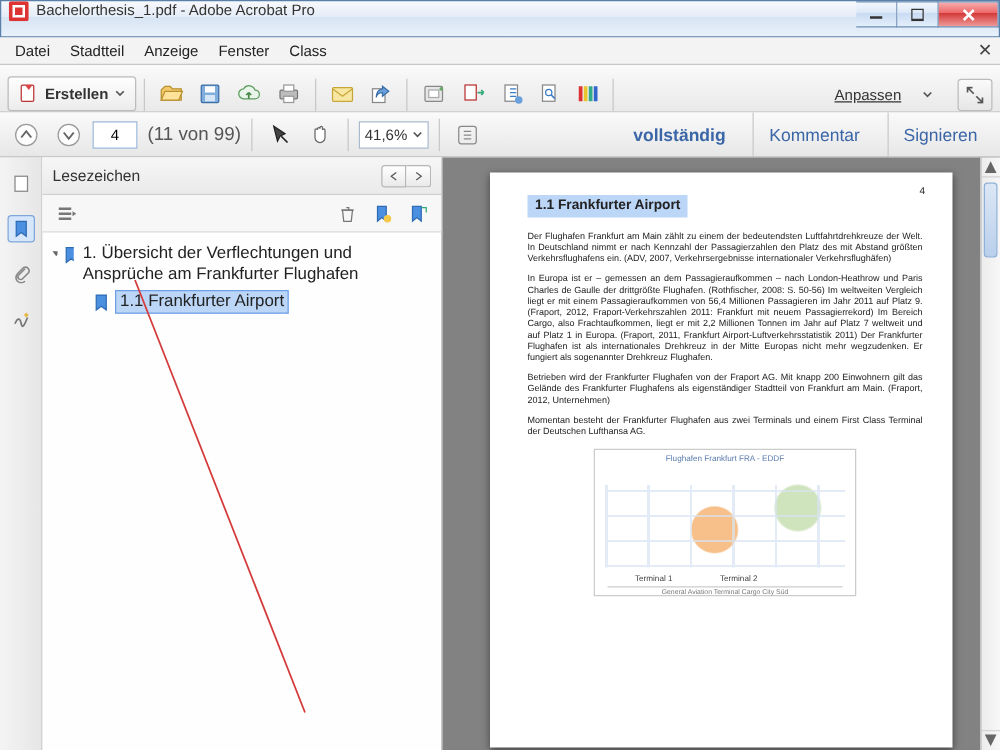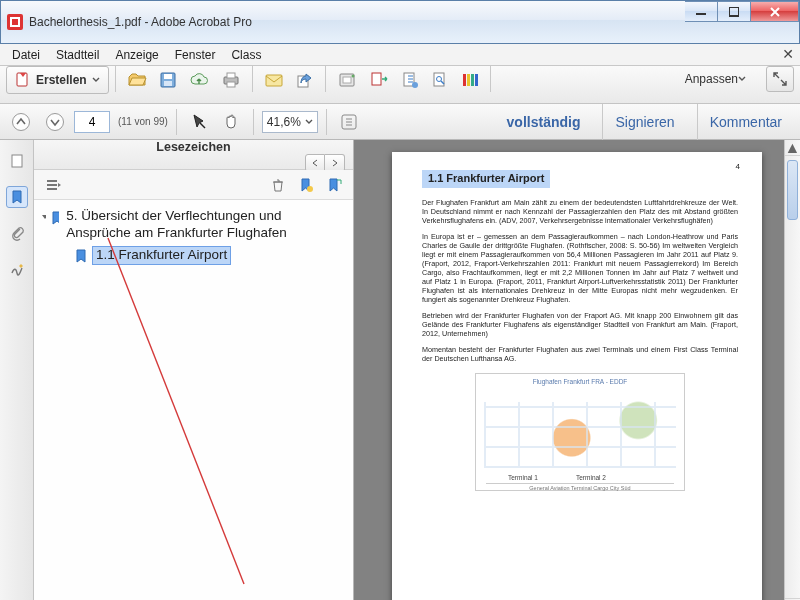--- a/index.html
+++ b/index.html
@@ -1,23 +1,23 @@
 <!DOCTYPE html>
 <html><head>
 <meta charset="utf-8">
 <style>
   * { box-sizing: border-box; margin: 0; padding: 0; font-family: "Segoe UI", Tahoma, sans-serif; }
   body { width: 800px; height: 600px; overflow: hidden; background: #fff; }
 
   
   .titlebar {
-    height: 44px;
+    height: 30px;
     background: linear-gradient(#f7f9fc, #e4ecf7 45%, #d7e4f3 46%, #e8f1fb);
     border: 1px solid #5a7fa8;
-    display: flex; align-items: center;
+    display: flex; 
     position: relative;
   }
   .titlebar .app-icon { width: 16px; height: 16px; margin: 0 6px; }
   .titlebar .title { font-size: 12px; color: #333; }
   .win-btns { position: absolute; right: 0; top: 0; display: flex; }
   .win-btn {
     width: 33px; height: 21px; border: 1px solid #6e8fb5; border-left: none;
     background: linear-gradient(#f3f7fd,#dbe7f7 45%,#c8dbf3 46%,#e4eefb);
     display:flex;align-items:center;justify-content:center;color:#2b2b2b;
   }
@@ -28,49 +28,49 @@
   .menubar {
     height: 22px; background:#f3f3f3; border-bottom:1px solid #c8c8c8;
     display:flex; align-items:center; padding:0 4px; position:relative; font-size:12px;
   }
   .menubar .menu-item { padding:2px 8px; color:#222; }
   .menubar .menu-close { position:absolute; right:4px; top:2px; font-size:14px; color:#444; width:16px; text-align:center; }
 
   
   .toolbar1 {
     height: 38px; background: linear-gradient(#fafafa,#e9e9e9);
-    border-bottom:1px solid #c4c4c4; display:flex; align-items:flex-start; padding:0 6px; gap:2px;
+    border-bottom:1px solid #c4c4c4; display:flex; align-items:flex-end; padding:0 6px; gap:2px;
   }
   .tbtn {
     height:28px; min-width:28px; padding:0 4px; display:flex; align-items:center; justify-content:center;
     border:1px solid transparent; border-radius:3px; background:transparent;
   }
   .erstellen {
     height:28px; display:flex; align-items:center; gap:5px;
     padding:0 8px; border:1px solid #bcbcbc; border-radius:3px;
     background:linear-gradient(#fefefe,#ececec); font-size:12px; font-weight:bold; color:#333;
   }
   .sep { width:1px; height:26px; background:#c8c8c8; margin:0 4px; }
   .anpassen {
-    margin-left:auto; height:26px;display:flex;align-items:center;gap:0;
-    padding:0 8px; font-size:12px; color:#333;
+    margin-left:auto; height:26px;display:flex;align-items:center;gap:17px;
+    padding:0 8px; font-size:12px; color:#333;text-decoration:underline;
   }
   .fullscreen-box { width:28px; height:26px; border:1px solid #bcbcbc; border-radius:3px;
     background:linear-gradient(#fafafa,#e6e6e6); display:flex;align-items:center;justify-content:center; margin-left:10px;}
   .toolbar1 svg, .toolbar2 svg { display:block; }
 
   
   .toolbar2 {
     height: 36px; background: linear-gradient(#fafafa,#e7e7e7);
     border-bottom:1px solid #b8b8b8; display:flex; align-items:center; padding:0 6px; gap:4px;
   }
   .page-input {
     width:36px; height:22px; border:1px solid #9cb7d8; background:#fff; font-size:12px; text-align:center;
   }
-  .page-total { font-size:10px; color:#555; margin-left:4px; }
+  .page-total { font-size:15px; color:#555; margin-left:4px; }
   .zoom-box {
     height:22px; border:1px solid #aab9cc; background:#fff; display:flex; align-items:center;
     padding:0 4px; font-size:12px; color:#333; gap:4px;
   }
   .right-links { margin-left:auto; display:flex; align-items:center; gap:10px; }
   .pane-link { padding:0 12px; height:36px; display:flex;align-items:center;
     font-size:14px; color:#3a66a7; border-left:1px solid #c9c9c9;}
   .pane-link:first-child{border-left:none;}
 
   
@@ -83,21 +83,21 @@
   }
   .navstrip .nav-icon { width:22px;height:22px;display:flex;align-items:center;justify-content:center;border-radius:3px;}
   .navstrip .nav-icon.active{ background:#d6e6fb; border:1px solid #7fa6d9;}
 
   
   .bookmarks {
     width:320px; background:#fefefe; border-right:1px solid #b8b8b8; display:flex; flex-direction:column;
   }
   .bm-header {
     height:30px; background:linear-gradient(#f6f6f6,#eaeaea); border-bottom:1px solid #cfcfcf;
-    display:flex; align-items:center; padding:0 8px; font-size:12.5px; font-weight:bold; color:#333;flex-direction:column;
+    display:flex; align-items:center; padding:0 8px; font-size:12.5px; font-weight:normal; color:#333;
   }
   .bm-header .nav-arrows{ margin-left:auto; display:flex; gap:0;}
   .nav-arrows .arrbtn{ width:20px;height:18px;border:1px solid #b7b7b7;background:linear-gradient(#fff,#e9e9e9);
     display:flex;align-items:center;justify-content:center;}
   .nav-arrows .arrbtn:first-child{border-top-left-radius:3px;border-bottom-left-radius:3px;}
   .nav-arrows .arrbtn:last-child{border-left:none;border-top-right-radius:3px;border-bottom-right-radius:3px;}
   .bm-tools {
     height:30px; background:#f7f7f7; border-bottom:1px solid #dcdcdc;
     display:flex; align-items:center; padding:0 8px; gap:6px;
   }
@@ -337,22 +337,22 @@
   <div class="sep"></div>
   <div class="tbtn">
       <svg width="18" height="18">
         <rect x="2" y="2" width="14" height="14" rx="2" fill="none" stroke="#888"></rect>
         <path d="M6 6h6M6 9h6M6 12h6" stroke="#888"></path>
       </svg>
     </div>
 
   <div class="right-links">
     <div class="pane-link" style="font-weight:bold;">vollständig</div>
+    <div class="pane-link">Kommentar</div>
     <div class="pane-link">Signieren</div>
-    <div class="pane-link">Kommentar</div>
   </div>
 </div>
 
 <div class="main">
 
   <div class="navstrip">
     <div class="nav-icon">
         <svg width="16" height="16">
           <rect x="3" y="2" width="10" height="12" fill="#fff" stroke="#888"></rect>
         </svg>
@@ -421,21 +421,21 @@
         </div>
     </div>
     <div class="bm-tree">
       <div class="tree-row">
         <svg class="disclose" width="10" height="10">
             <path d="M2 3l3 4 3-4z" fill="#666"></path>
           </svg>
         <svg class="bm-icon" width="14" height="14">
             <path d="M3 1h8v12l-4-3-4 3z" fill="#4a8fe0" stroke="#2e6bb3"></path>
           </svg>
-        <span class="label">5. Übersicht der Verflechtungen und Ansprüche am Frankfurter Flughafen</span>
+        <span class="label">1. Übersicht der Verflechtungen und Ansprüche am Frankfurter Flughafen</span>
       </div>
       <div class="tree-row child selected">
         <svg class="bm-icon" width="14" height="14">
             <path d="M3 1h8v12l-4-3-4 3z" fill="#4a8fe0" stroke="#2e6bb3"></path>
           </svg>
         <span class="label">1.1 Frankfurter Airport</span>
       </div>
 
       <svg class="annot-line" width="220" height="360">
         <line x1="4" y1="4" x2="140" y2="350" stroke="#d43a3a" stroke-width="1.4"></line>

